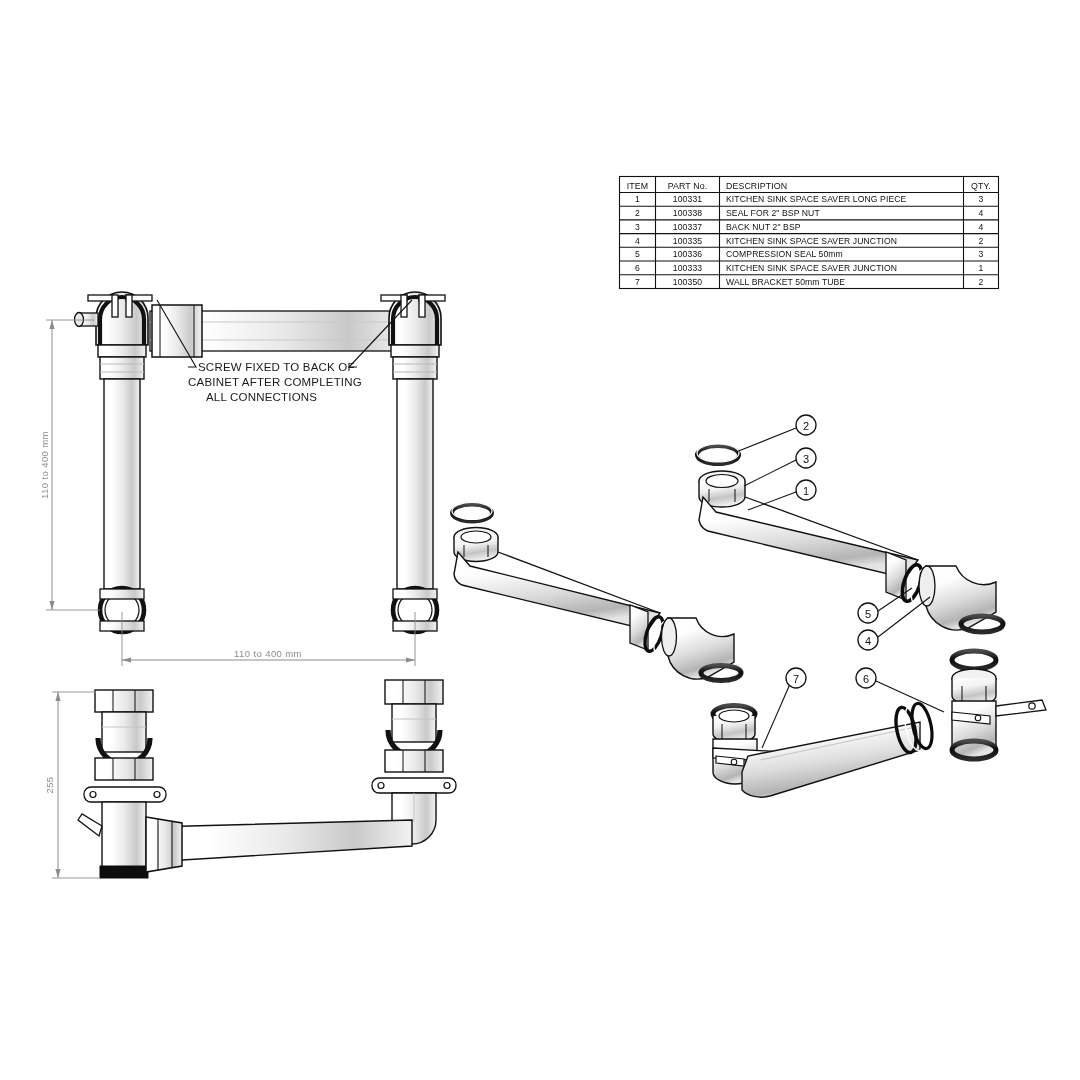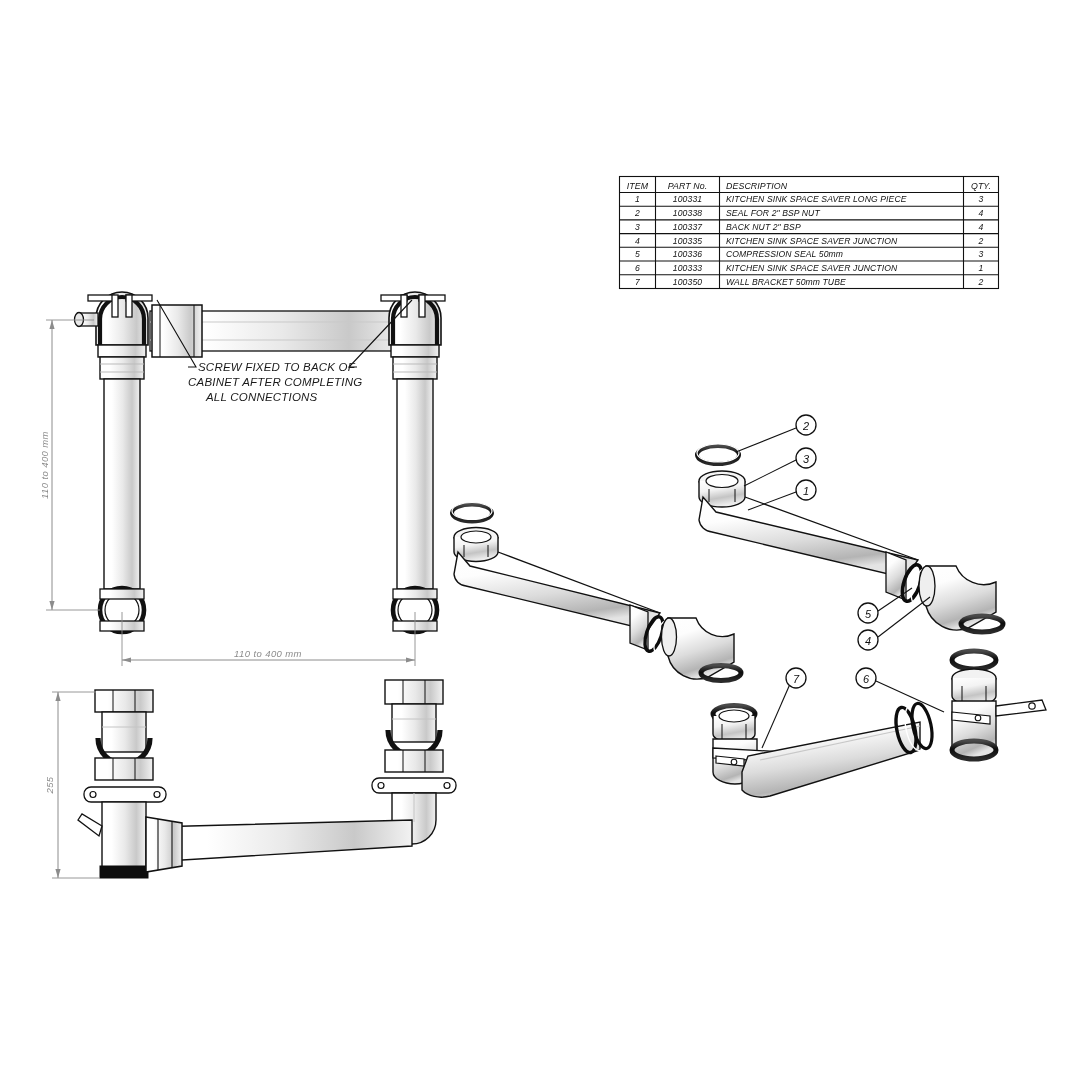--- a/index.html
+++ b/index.html
@@ -1,17 +1,17 @@
 <!DOCTYPE html>
 <html><head>
 <meta charset="utf-8">
 <style>
   html,body{margin:0;padding:0;background:#ffffff;}
   body{width:1080px;height:1080px;overflow:hidden;font-family:"Liberation Sans",sans-serif;}
-  #sheet{position:relative;width:1080px;height:1080px;background:#fff;font-style:italic;}
+  #sheet{position:relative;width:1080px;height:1080px;background:#fff;}
   svg{display:block;}
   .dimtxt{font-family:"Liberation Sans",sans-serif;font-size:9.5px;fill:#8c8c8c;letter-spacing:.4px;}
   .notetxt{font-family:"Liberation Sans",sans-serif;font-size:11.5px;fill:#1a1a1a;letter-spacing:.2px;}
   .baltxt{font-family:"Liberation Sans",sans-serif;font-size:11px;fill:#111;}
   .tbltxt{font-family:"Liberation Sans",sans-serif;font-size:8.6px;fill:#111;letter-spacing:.1px;}
   .tblhdr{font-family:"Liberation Sans",sans-serif;font-size:8.8px;fill:#111;letter-spacing:.1px;}
 </style>
 </head>
 <body>
 

